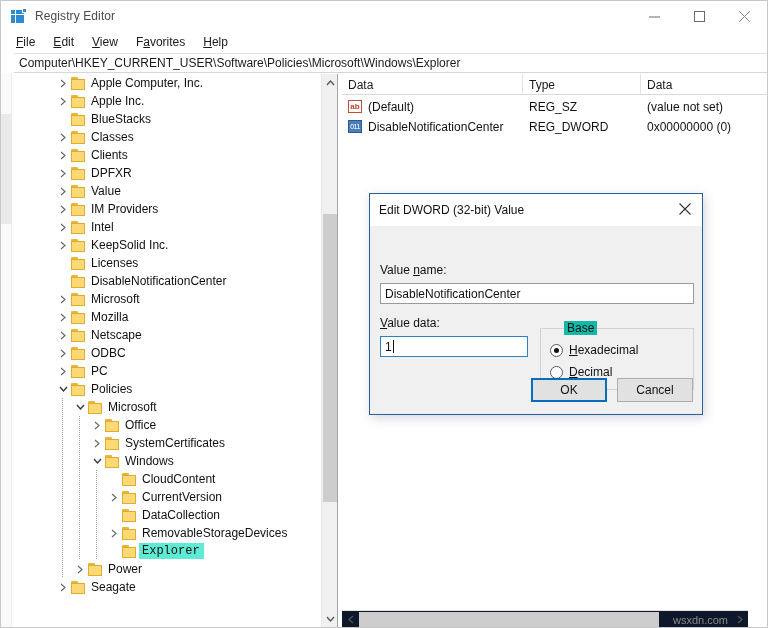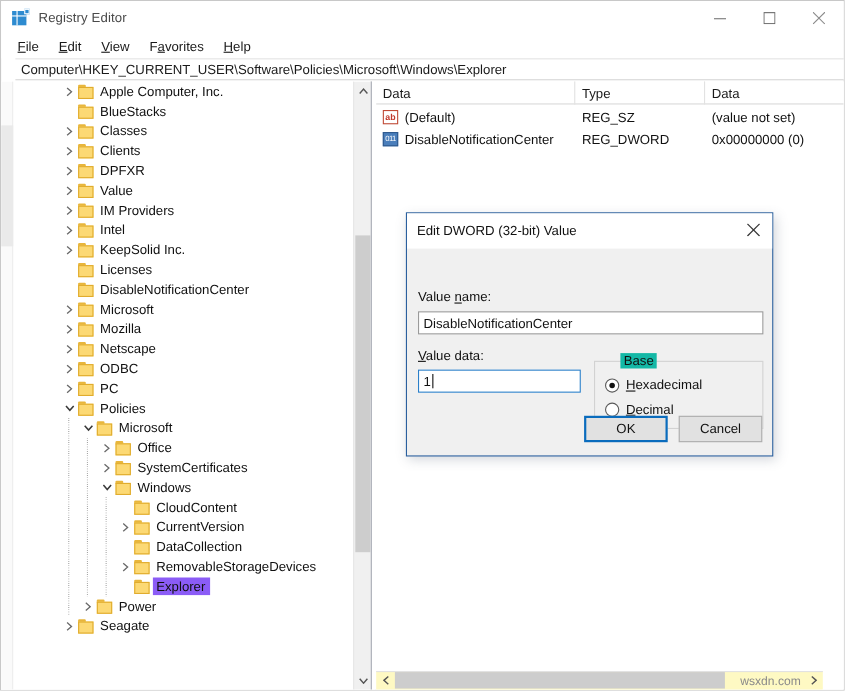--- a/index.html
+++ b/index.html
@@ -113,21 +113,21 @@
   .folder .tab {
     position: absolute; left: 0; top: 0; width: 7px; height: 3px;
     background: #e8b63c; border-radius: 1px 1px 0 0;
   }
   .folder .body {
     position: absolute; left: 0; top: 2px; width: 14px; height: 11px;
     background: #fcd974; border: 1px solid #e0ac2e;
   }
   .tlabel { padding-right: 4px; }
   .tnode.selected .tlabel {
-    background: #8b5cf6; padding: 1px 4px 1px 3px; margin-left: -3px;
+    background: #5eead4; padding: 1px 4px 1px 3px; margin-left: -3px; font-family: Liberation Mono, monospace;
   }
   .dotline {
     position: absolute; width: 1px; top: 0; height: 18px;
     background-image: linear-gradient(to bottom, #9a9a9a 1px, transparent 1px);
     background-size: 1px 2px;
   }
 
   .tree-scroll {
     position: absolute; left: 320px; top: 0; width: 16px; height: 553px;
     background: #f0f0f0; border-left: 1px solid #e6e6e6;
@@ -183,22 +183,22 @@
     font-size: 8px; color: #c0392b; font-weight: bold; line-height: 1;
   }
   .vicon-dw {
     background: #4a7ebb; border: 1px solid #2f5a8f;
     display: flex; align-items: center; justify-content: center;
     font-size: 7px; color: #ffffff; letter-spacing: -0.5px; line-height: 1;
   }
 
   .hscroll {
     position: absolute; left: 341px; bottom: 0; width: 406px; height: 17px;
-    background: #fef9c3; border-top: 1px solid #e2e2e2;
-    display: flex; align-items: flex-end;
+    background: #0f172a; border-top: 1px solid #e2e2e2;
+    display: flex; align-items: center;
   }
   .hs-arrow {
     width: 17px; height: 17px; display: flex; align-items: center; justify-content: center;
     flex: none;
   }
   .hs-track { position: relative; flex: 1; height: 17px; }
   .hs-thumb {
     position: absolute; left: 0; top: 1px; width: 300px; height: 15px; background: #cdcdcd;
   }
   .watermark {
@@ -327,20 +327,33 @@
             <div class="chev">
               <svg width="8" height="9" viewBox="0 0 8 9">
                 <polyline points="2,1 6,4.5 2,8" fill="none" stroke="#6a6a6a" stroke-width="1.2"></polyline>
               </svg>
             </div>
             <div class="folder">
               <div class="tab"></div>
               <div class="body"></div>
             </div>
             <span class="tlabel">Apple Computer, Inc.</span>
+          </div>
+          <div class="tnode">
+            <div style="width: 0px; flex: 0 0 auto;"></div>
+            <div class="chev">
+              <svg width="8" height="9" viewBox="0 0 8 9">
+                <polyline points="2,1 6,4.5 2,8" fill="none" stroke="#6a6a6a" stroke-width="1.2"></polyline>
+              </svg>
+            </div>
+            <div class="folder">
+              <div class="tab"></div>
+              <div class="body"></div>
+            </div>
+            <span class="tlabel">Apple Inc.</span>
           </div>
           <div class="tnode">
             <div style="width: 0px; flex: 0 0 auto;"></div>
             <div class="chev"></div>
             <div class="folder">
               <div class="tab"></div>
               <div class="body"></div>
             </div>
             <span class="tlabel">BlueStacks</span>
           </div>

